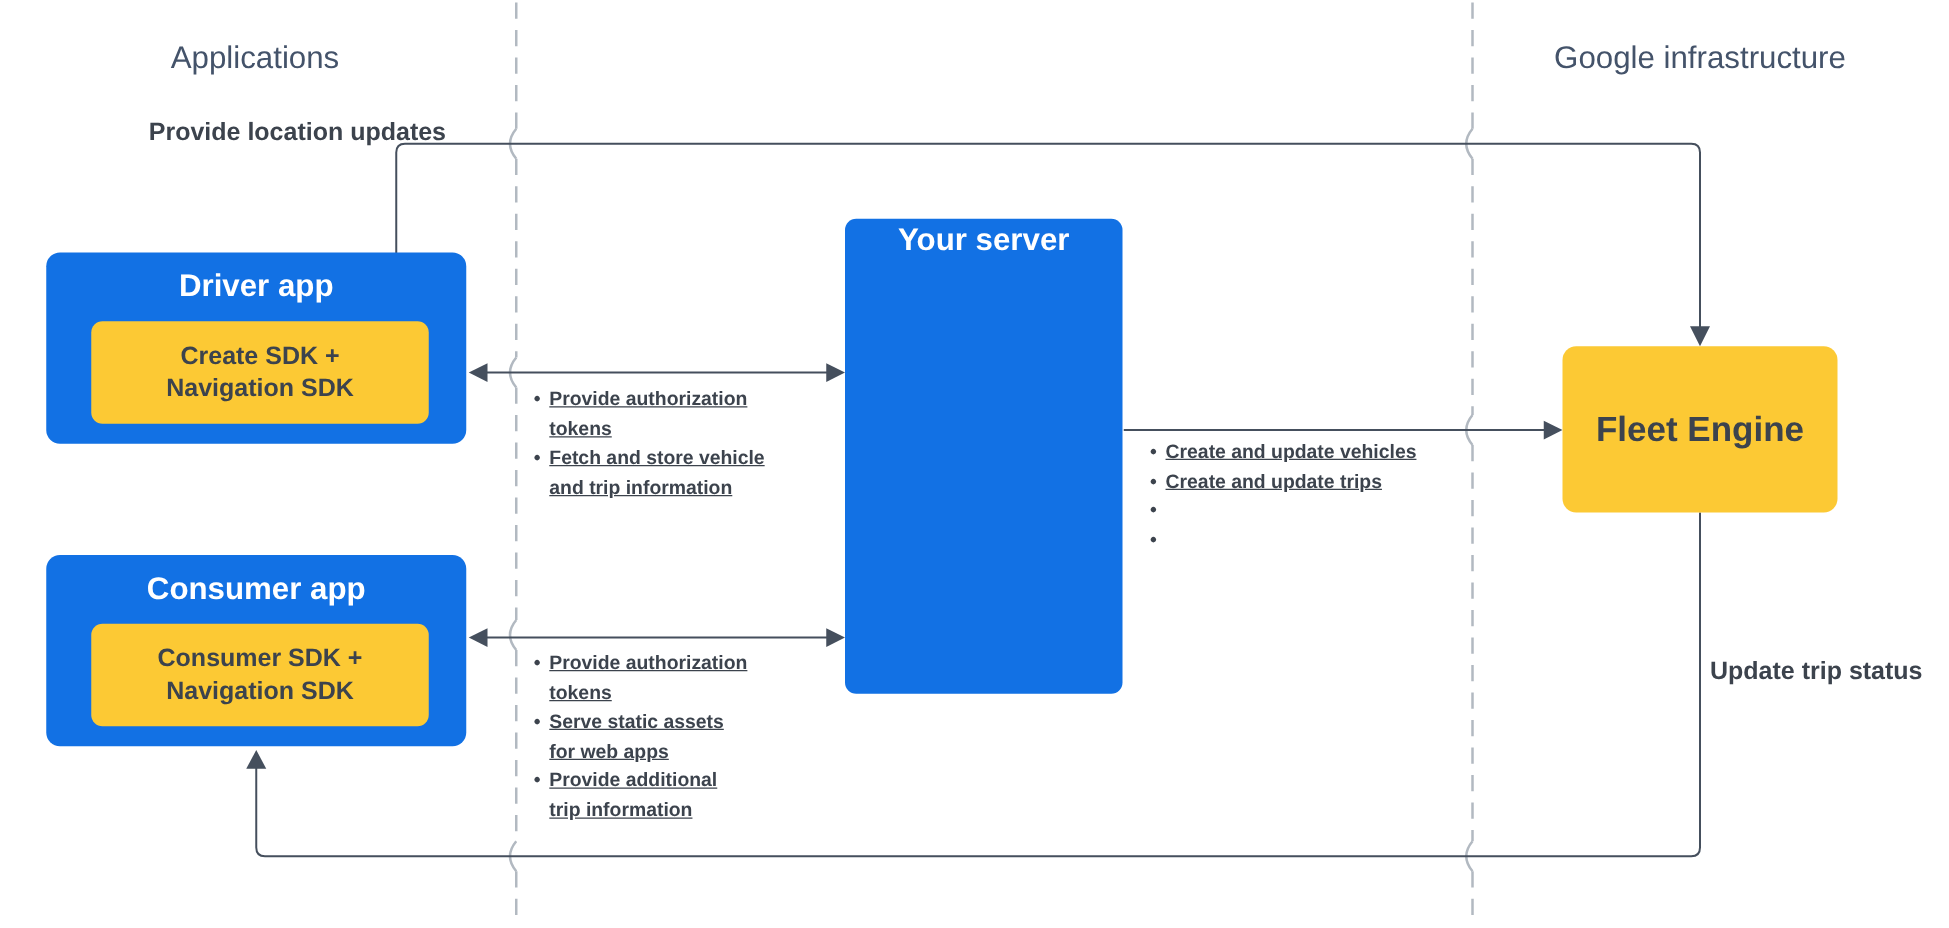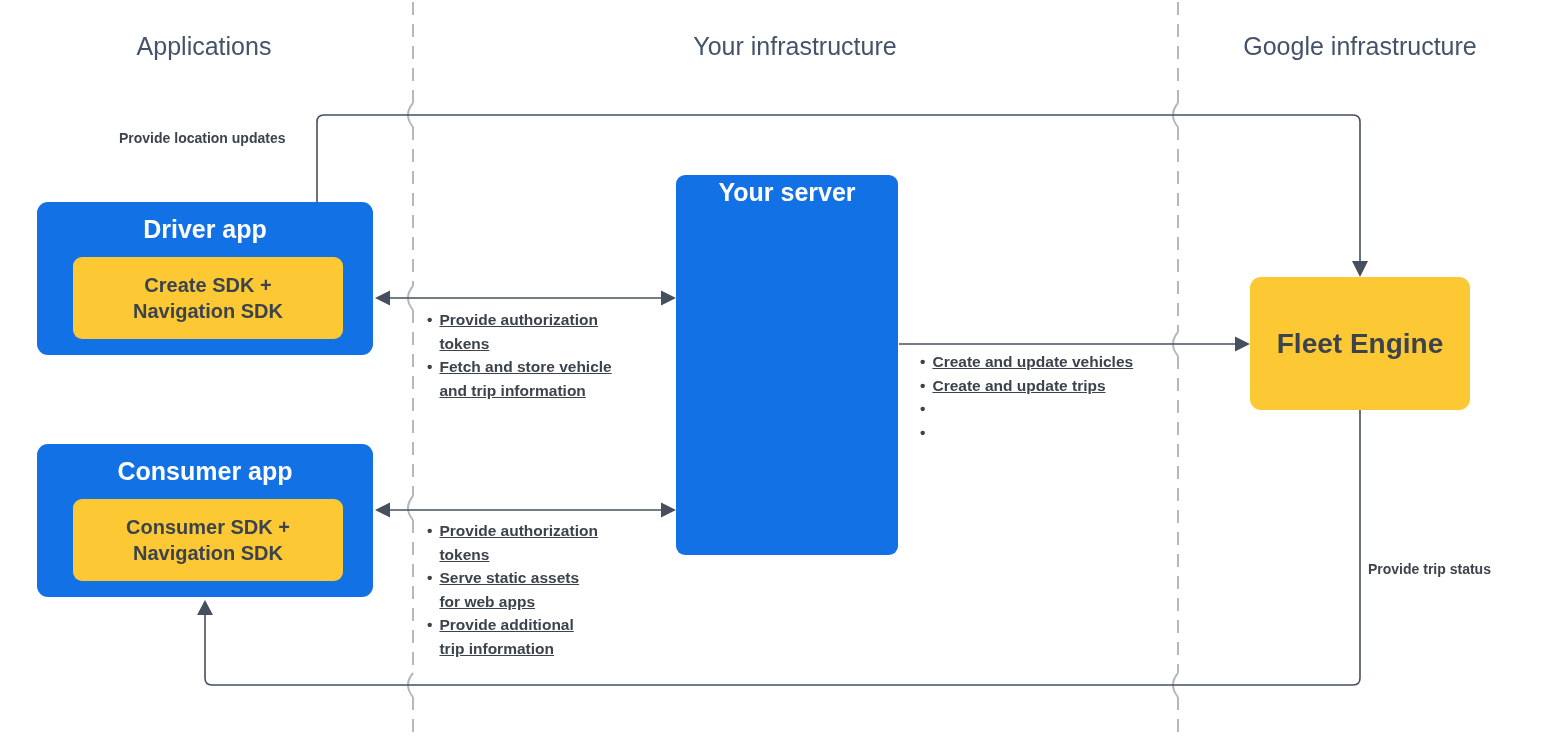--- a/index.html
+++ b/index.html
@@ -25,25 +25,24 @@
     font-size: 25px;
     font-weight: 400;
     color: var(--heading);
   }
   #hdr-applications { left: 44px; }
   #hdr-your-infra   { left: 635px; }
   #hdr-google-infra { left: 1200px; }
 
   .edge-label {
     position: absolute;
-    font-size: 14px;
+    font-size: 20px;
     font-weight: 700;
     color: var(--dark_text);
     white-space: nowrap;
-    margin-top: 35px;
   }
   #lbl-location-updates { left: 119px; top: 95px; }
   #lbl-trip-status      { left: 1368px; top: 526px; }
 
   .app-box {
     position: absolute;
     left: 37px;
     width: 336px;
     height: 153px;
     background: var(--blue);
@@ -152,25 +151,24 @@
       <polygon class="head" points="1250,344 1235,336.5 1235,351.5"></polygon>
     </g>
 
     <g>
       <path class="wire" d="M1360,410 V678 Q1360,685 1353,685 H212 Q205,685 205,678 V613"></path>
       <polygon class="head" points="205,600 197,615 213,615"></polygon>
     </g>
   </svg>
 
   <div class="col-header" id="hdr-applications">Applications</div>
-  <div class="col-header" id="hdr-your-infra">Your infrastructure</div>
   <div class="col-header" id="hdr-google-infra">Google infrastructure</div>
 
   <div class="edge-label" id="lbl-location-updates">Provide location updates</div>
-  <div class="edge-label" id="lbl-trip-status">Provide trip status</div>
+  <div class="edge-label" id="lbl-trip-status">Update trip status</div>
 
   <div class="app-box" id="driver-app">
     <div class="app-title">Driver app</div>
     <div class="sdk-box">Create SDK +
 Navigation SDK</div>
   </div>
 
   <div class="app-box" id="consumer-app">
     <div class="app-title">Consumer app</div>
     <div class="sdk-box">Consumer SDK +

